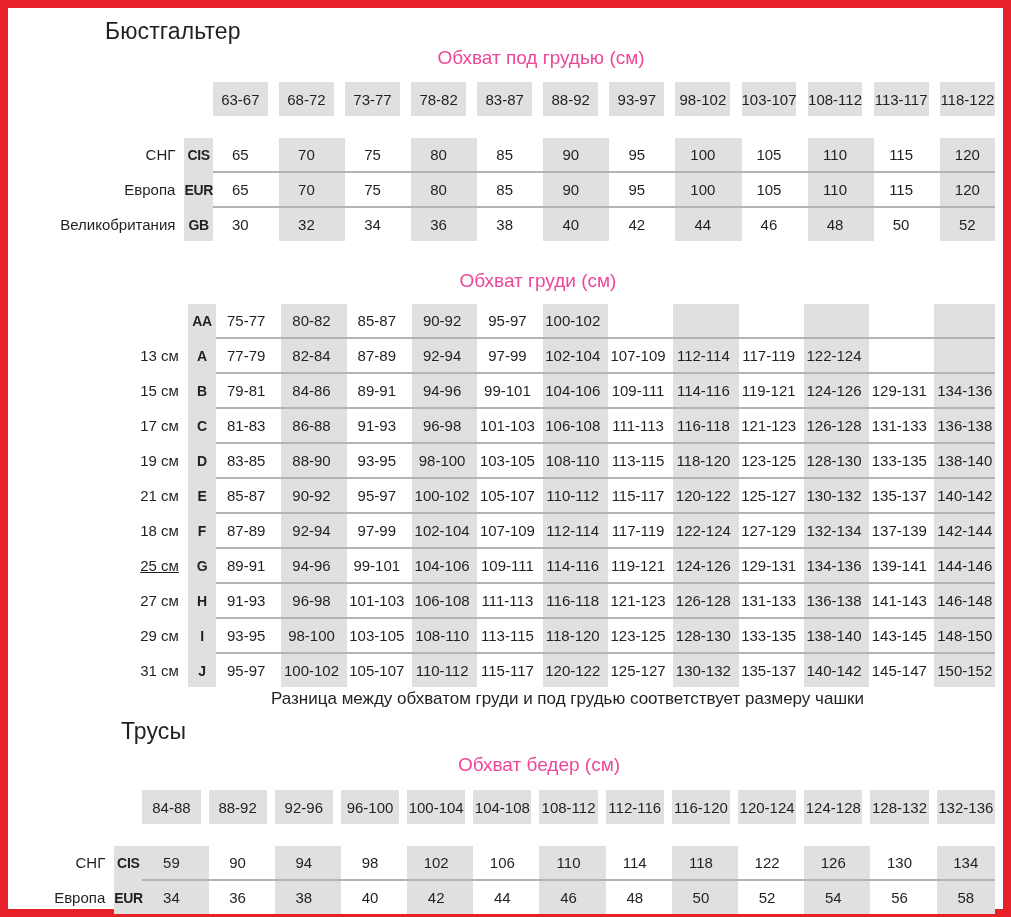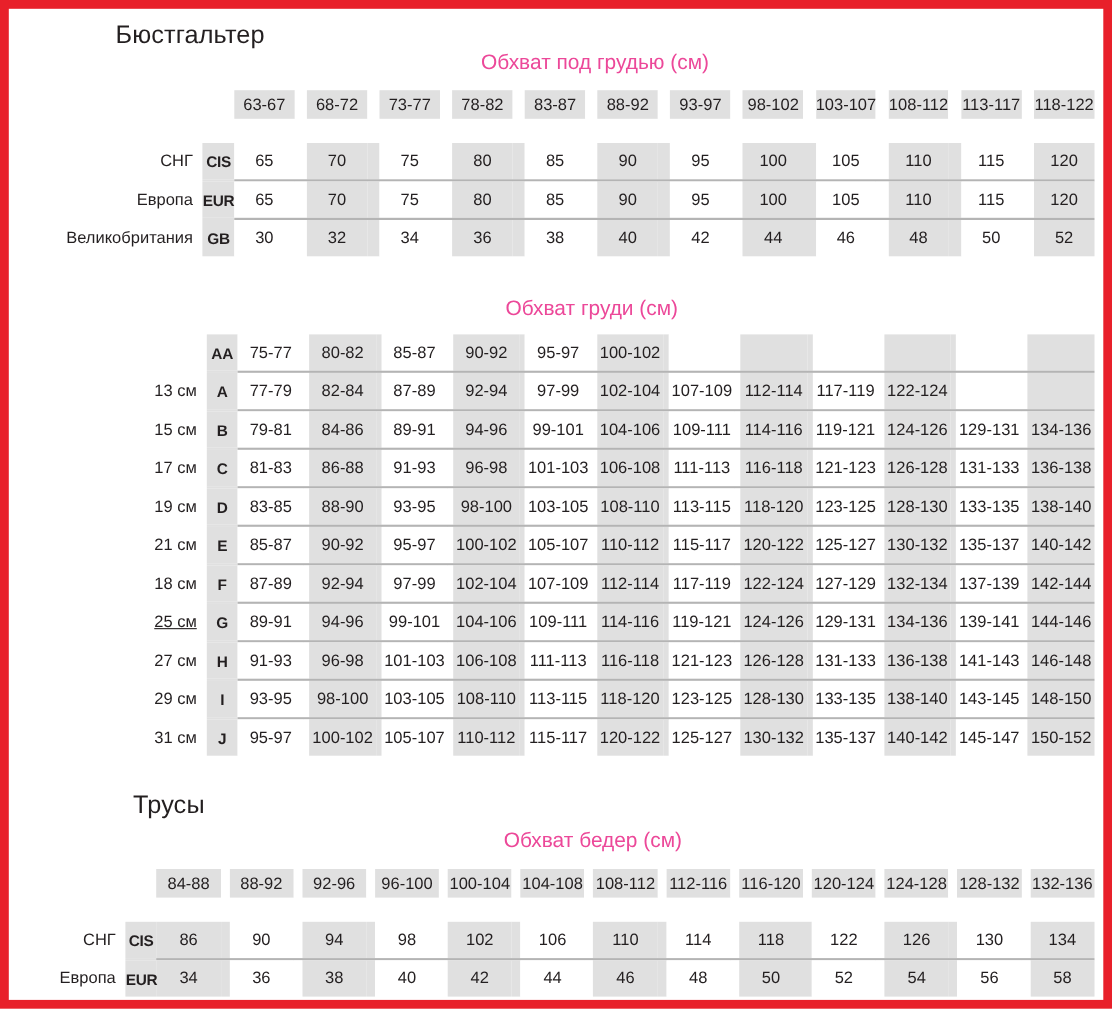--- a/index.html
+++ b/index.html
@@ -85,21 +85,21 @@
     font-size: 14px;
     letter-spacing: -0.3px;
     text-align: center;
   }
   td.shade  { background: #e0e0e0; }
   td.plain  { background: #ffffff; }
   td.empty  { background: transparent; }
 
   
   .hdr td {
-    height: 26px;
+    height: 34px;
     font-size: 15px;
   }
   .hdr td.chip {
     background: #e0e0e0;
   }
   .hdr td.gut {
     background: #ffffff;
   }
 
   
@@ -649,20 +649,21 @@
             <td class="plain"></td>
             <td class="shade">140-142</td>
             <td class="shade"></td>
             <td class="plain">145-147</td>
             <td class="plain"></td>
             <td class="shade">150-152</td>
           </tr>
         </tbody>
       </table>
 
+    <div class="footnote" style="left:263px; top:681px;">Разница между обхватом груди и под грудью соответствует размеру чашки</div>
 
     <div class="section-title" style="left:113px; top:710px;">Трусы</div>
 
     <div class="col-title" style="left:386px; top:746px; width:290px;">Обхват бедер (см)</div>
 
     <table class="tbl" id="tbl-hips" style="left:16px; top:782px; width:971px;">
         <colgroup>
           <col style="width: 90px;">
           <col style="width: 28px;">
           <col style="width: 58px;">
@@ -720,21 +721,21 @@
             <td class="chip">128-132</td>
             <td class="gut"></td>
             <td class="chip">132-136</td>
           </tr>
           <tr>
             <td colspan="27" class="empty" style="height: 22px;"></td>
           </tr>
           <tr>
             <td class="rowlabel" style="height: 33px;">СНГ</td>
             <td class="code">CIS</td>
-            <td class="shade">86</td>
+            <td class="shade">59</td>
             <td class="shade"></td>
             <td class="plain">90</td>
             <td class="plain"></td>
             <td class="shade">94</td>
             <td class="shade"></td>
             <td class="plain">98</td>
             <td class="plain"></td>
             <td class="shade">102</td>
             <td class="shade"></td>
             <td class="plain">106</td>

